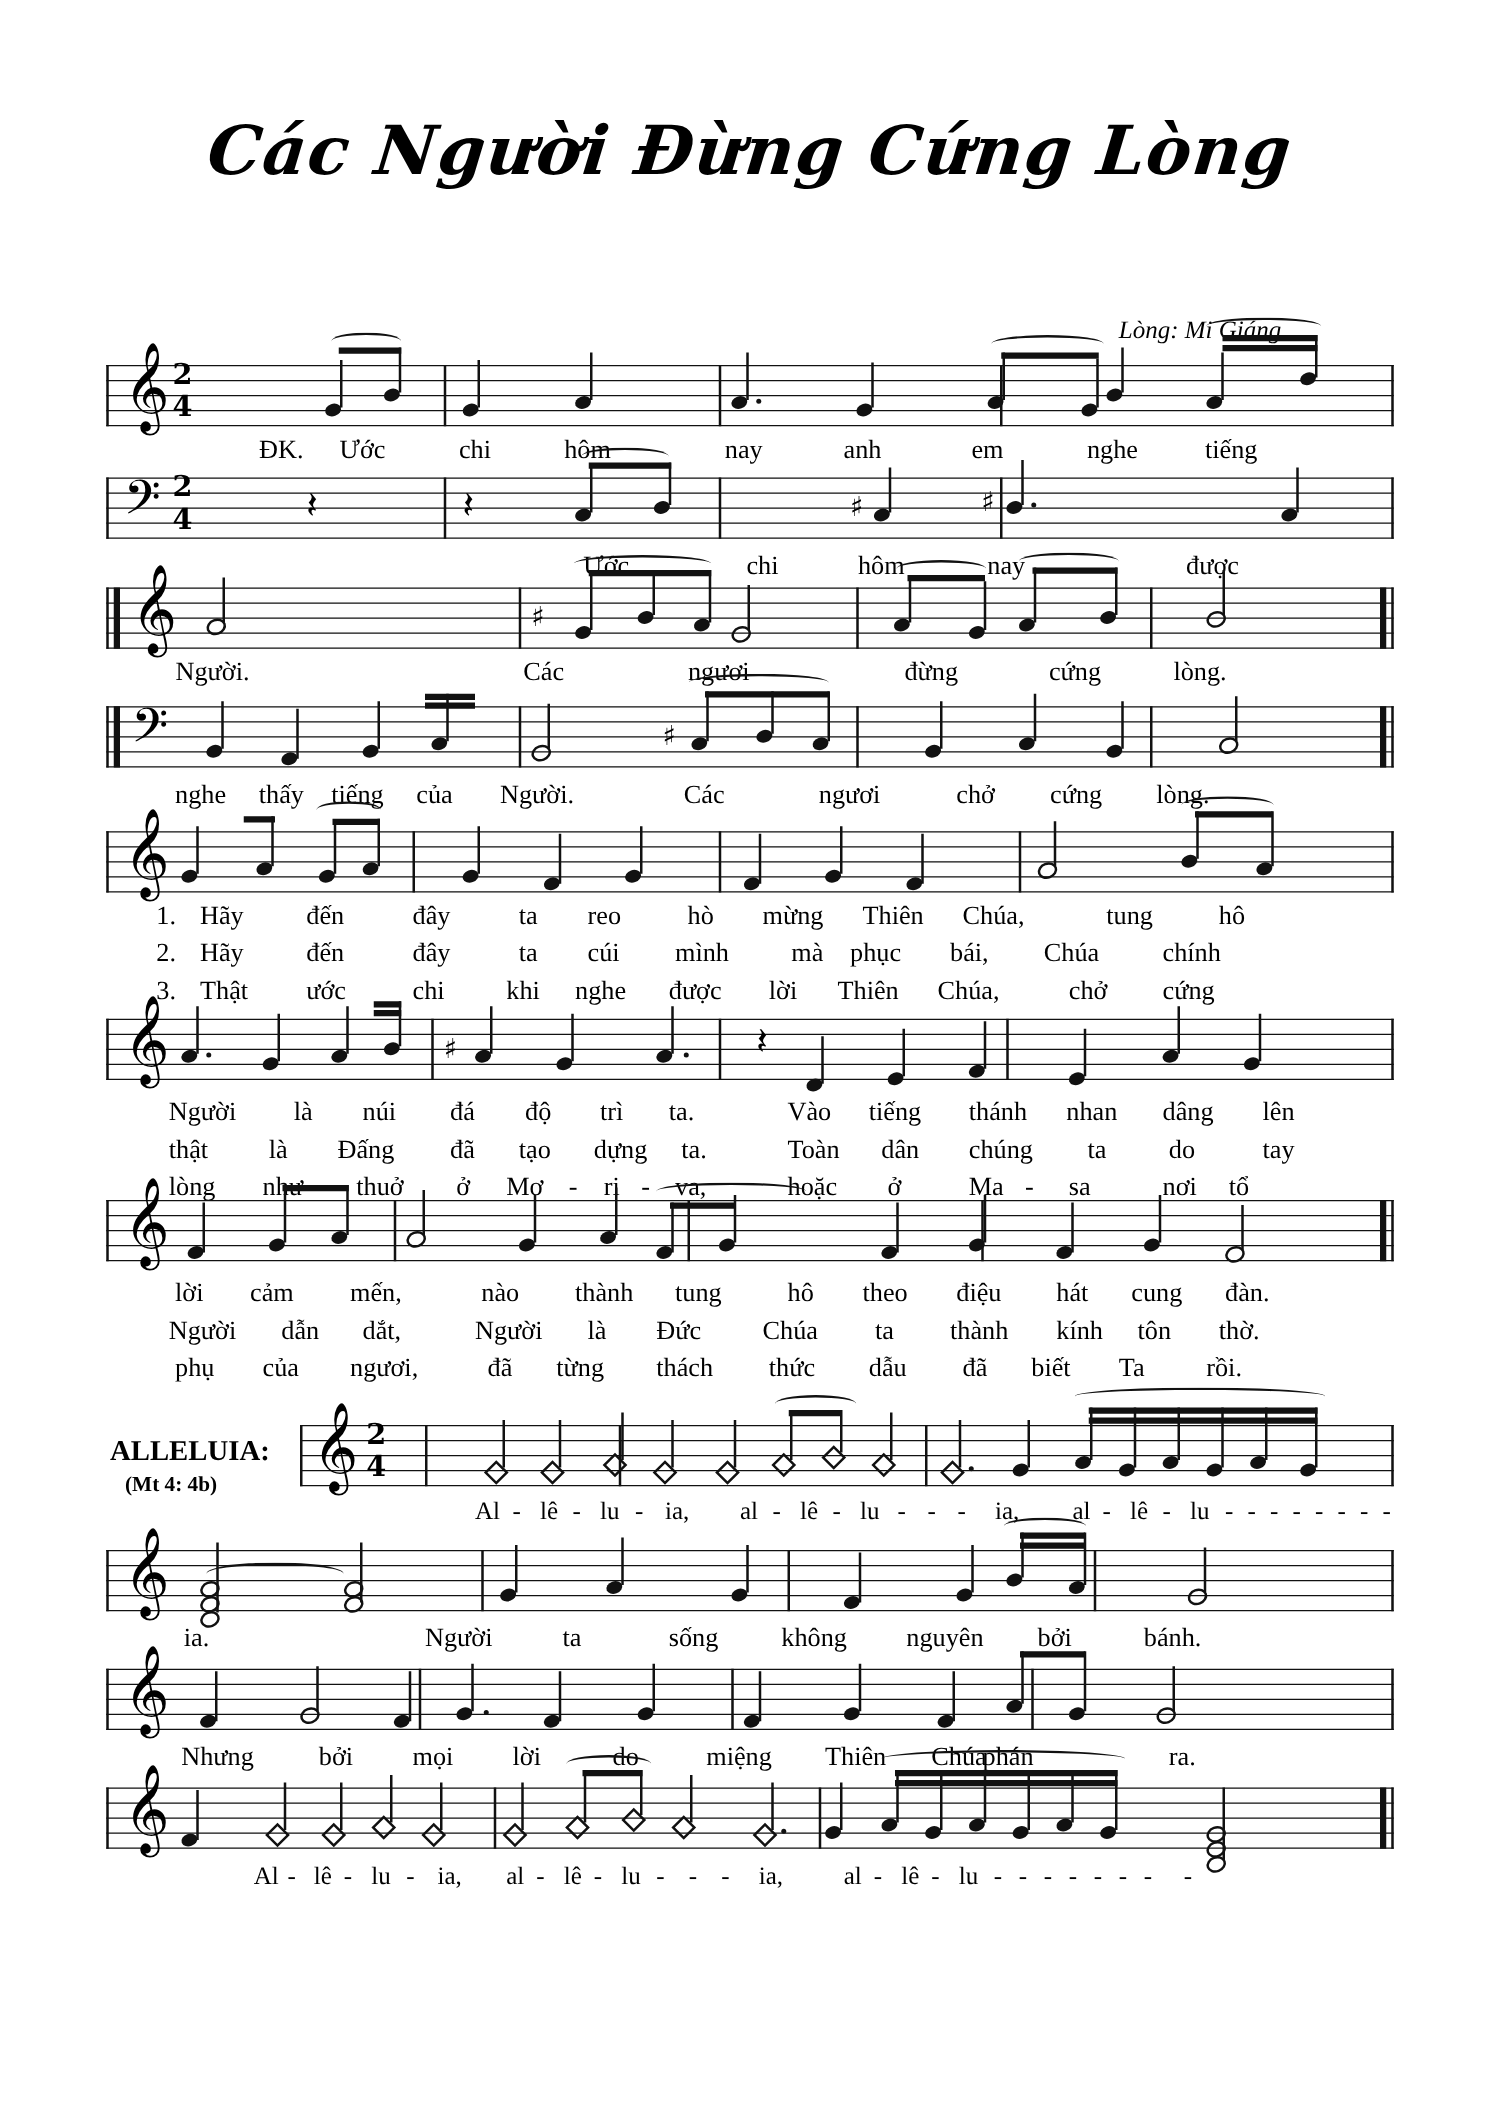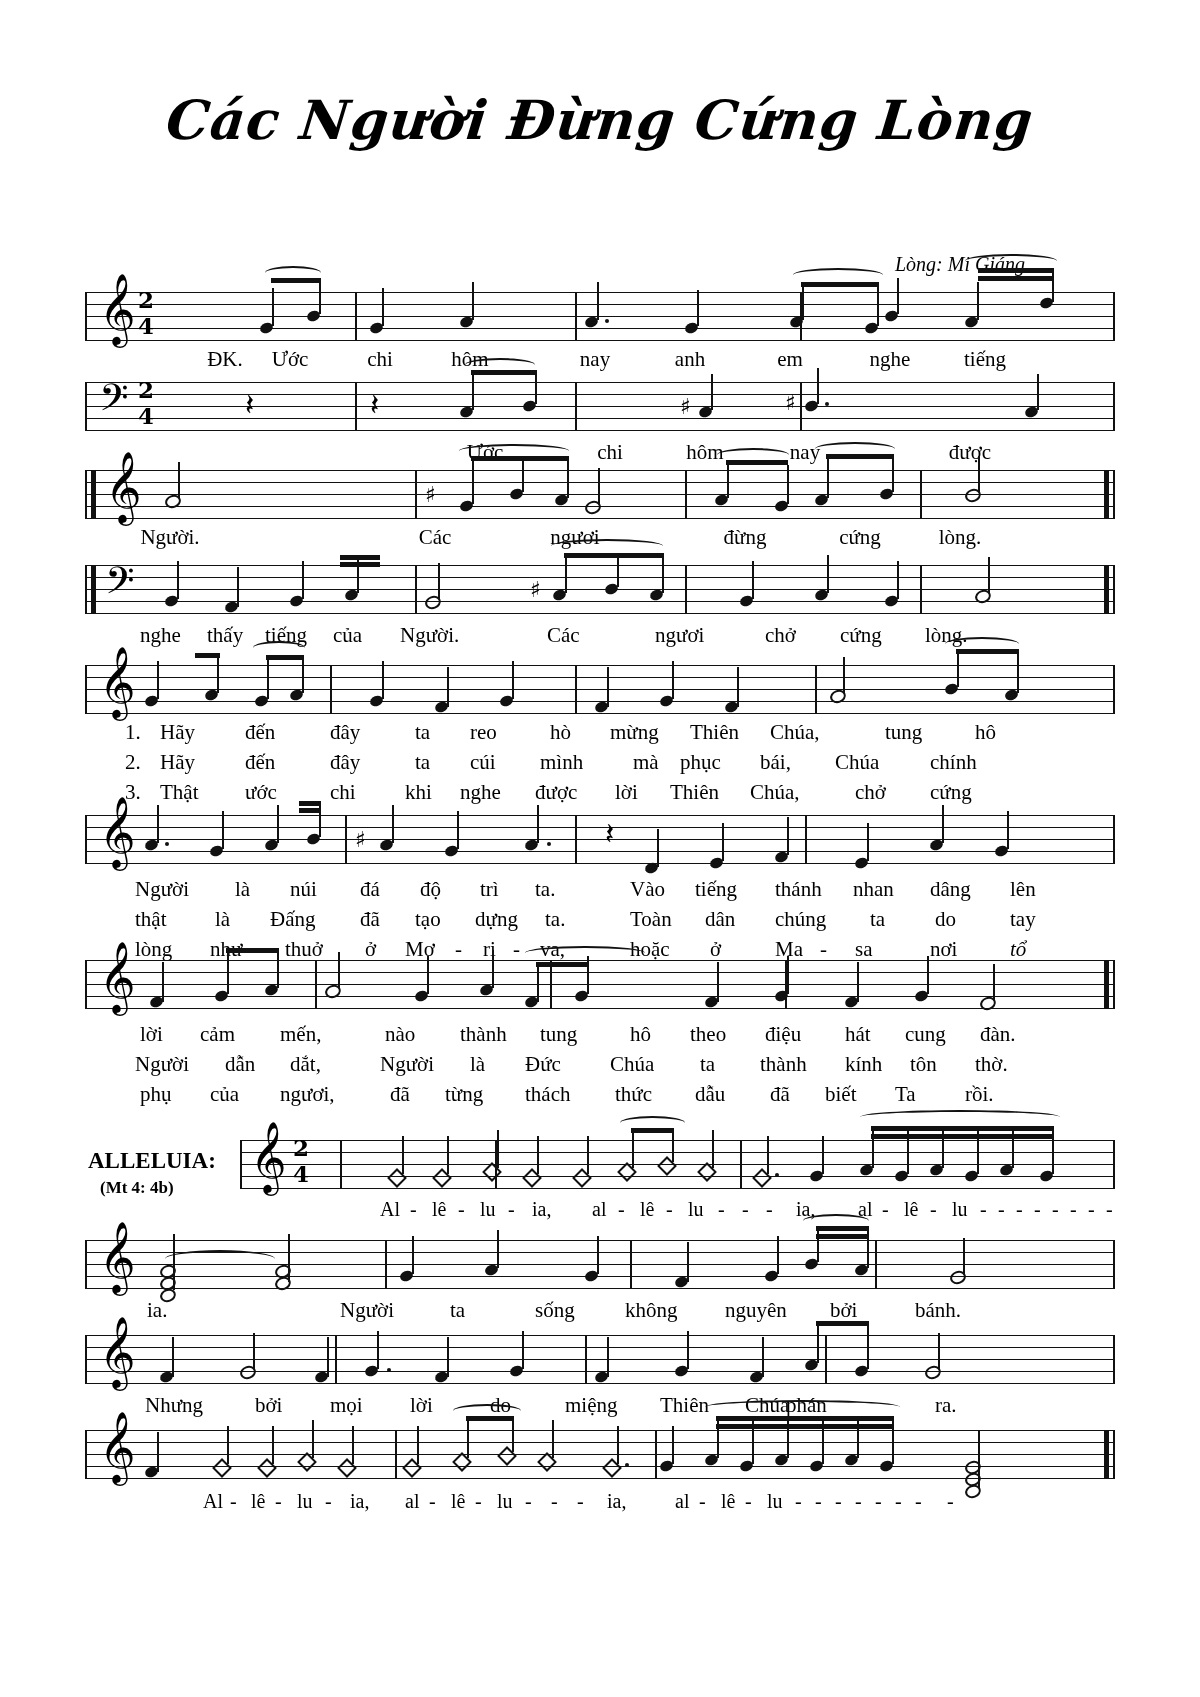--- a/index.html
+++ b/index.html
@@ -621,21 +621,21 @@
       <span style="left:370px;">-</span>
       <span style="left:398px;">ri</span>
       <span style="left:428px;">-</span>
       <span style="left:455px;">va,</span>
       <span style="left:545px;">hoặc</span>
       <span style="left:625px;">ở</span>
       <span style="left:690px;">Ma</span>
       <span style="left:735px;">-</span>
       <span style="left:770px;">sa</span>
       <span style="left:845px;">nơi</span>
-      <span style="left:925px;font-style:italic;">tổ</span>
+      <span style="left:898px;">tổ</span>
     </div>
   </div>
 
   <div class="system" style="top:960px;">
     <div class="staff">
       <div class="ln"></div>
       <div class="ln"></div>
       <div class="ln"></div>
       <div class="ln"></div>
       <div class="ln"></div>

